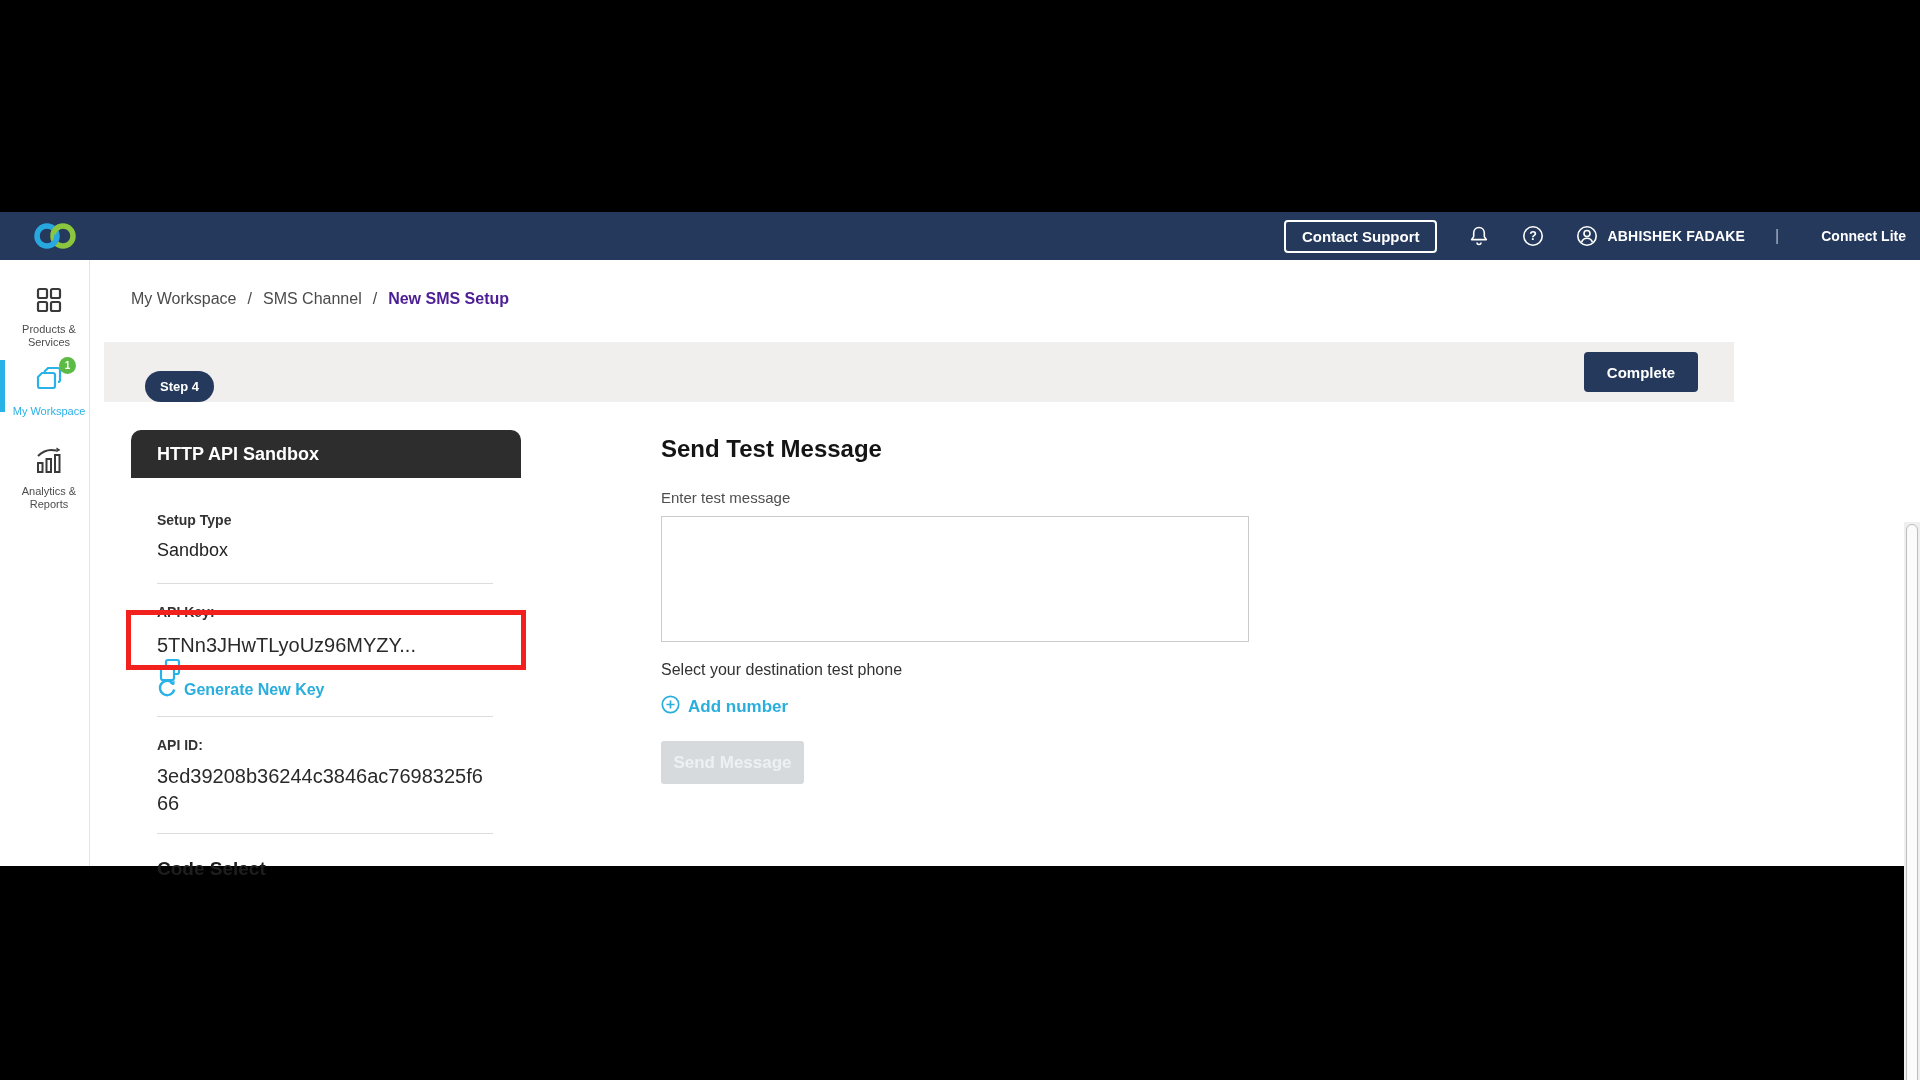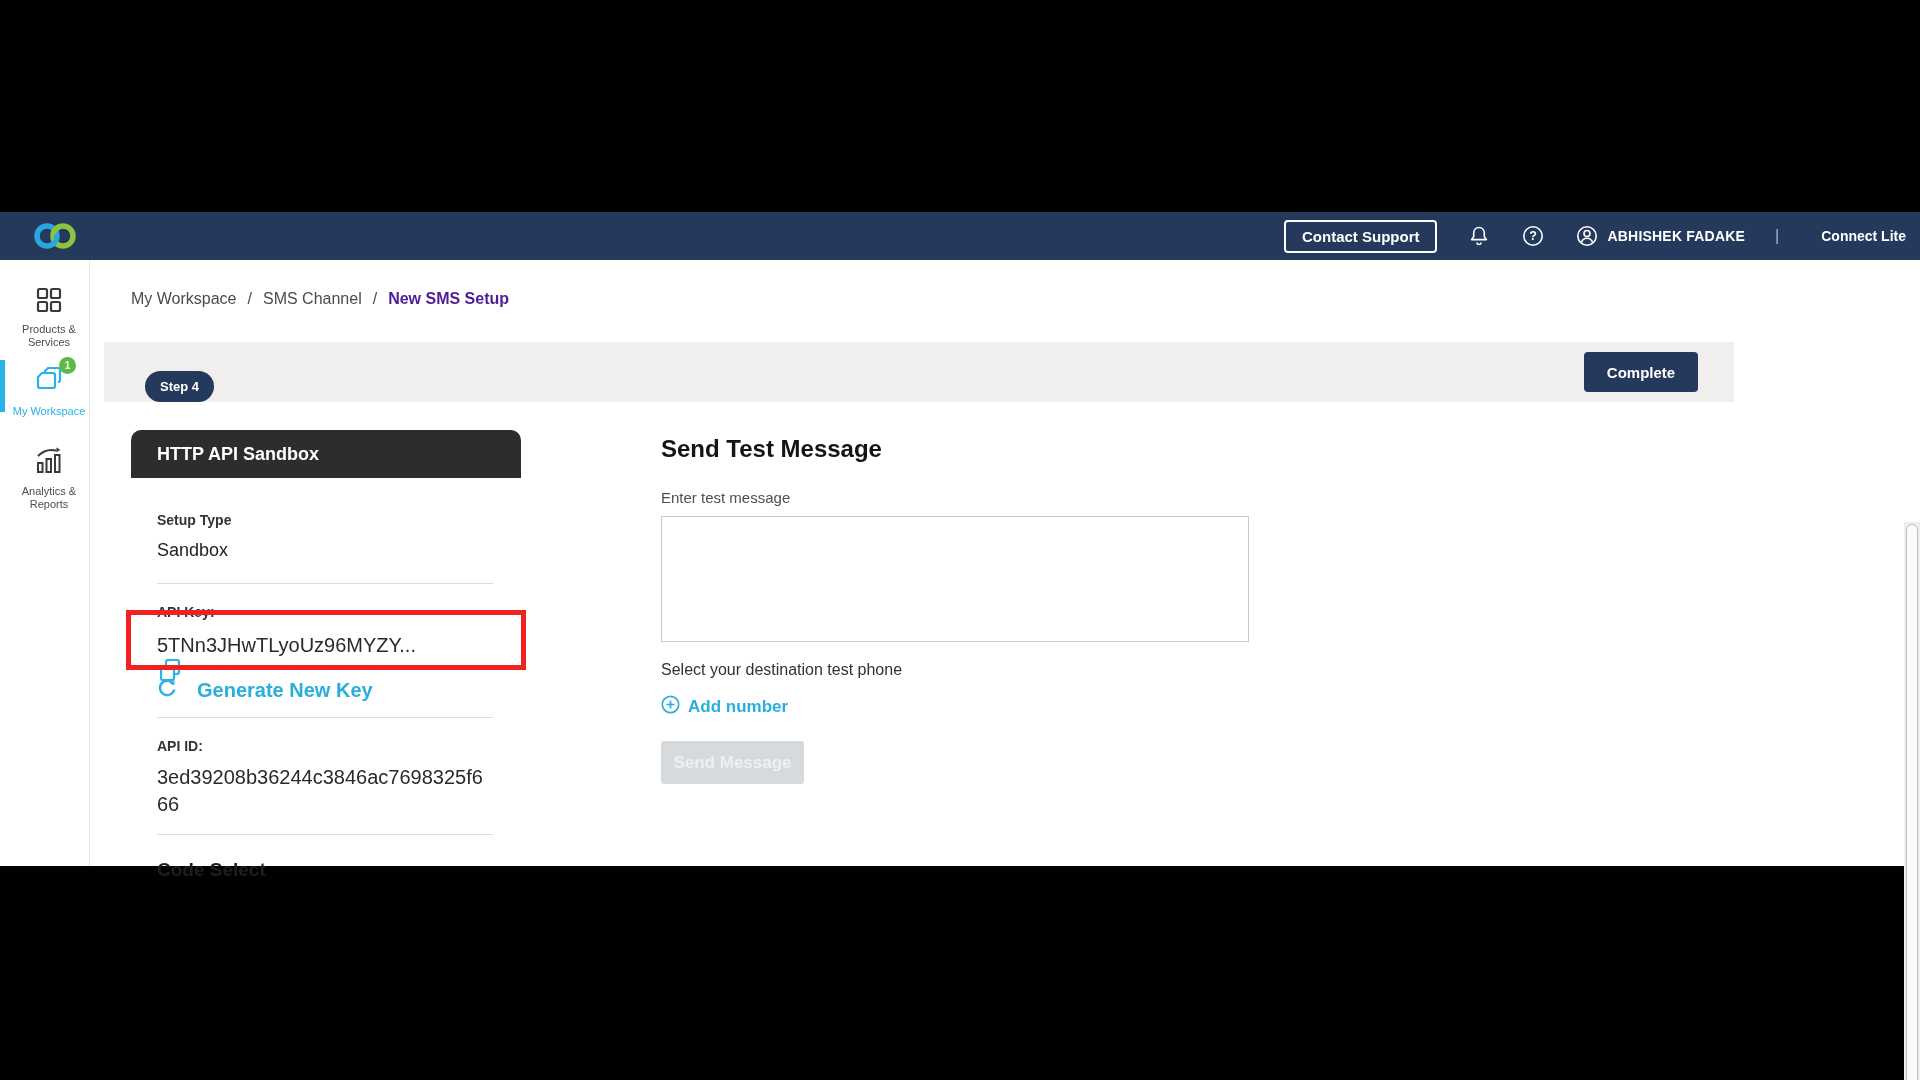--- a/index.html
+++ b/index.html
@@ -43,21 +43,21 @@
   .api-card { position:absolute; left:131px; top:170px; width:390px; }
   .api-card-header { height:48px; background:#2d2d2d; border-radius:10px 10px 0 0; color:#fff; font-size:18px; font-weight:bold; display:flex; align-items:center; padding-left:26px; }
   .api-card-body { padding:0 28px 0 26px; }
   .fld-label { font-size:14px; font-weight:bold; color:#333; }
   .fld-value { font-size:18px; color:#222; }
   .hr { border:none; border-top:1px solid #dcdcdc; margin:0; }
   .mt34{margin-top:34px}.mt22{margin-top:22px}.mt20{margin-top:20px}.mt16{margin-top:16px}.mt14{margin-top:14px}.mt12{margin-top:12px}.mt10{margin-top:10px}.mt24{margin-top:24px}
   .key-row { margin-top:14px; height:36px; display:flex; align-items:flex-start; justify-content:space-between;flex-direction:column; }
   .key-text { font-size:20px; color:#2a2a2a; }
   .copy-btn { background:none; border:none; cursor:pointer; padding:0; line-height:0; }
-  .gen-link { margin-top:8px; display:flex; align-items:center; gap:20px; color:#29aede; font-size:20px; font-weight:bold; cursor:pointer; }
+  .gen-link { margin-top:8px; display:flex; align-items:center; gap:7px; color:#29aede; font-size:16px; font-weight:bold; cursor:pointer; }
   .api-id-value { font-size:20px; color:#2a2a2a; line-height:27px; word-break:break-all; width:336px; }
   .code-lib { font-size:19px; font-weight:bold; color:#1e1e1e; }
 
   
   .annotation { position:absolute; left:-5px; top:180px; width:400px; height:60px; border:5px solid #f2211e; pointer-events:none; }
 
   
   .test-section { position:absolute; left:661px; top:175px; width:600px; }
   .test-title { font-size:24px; font-weight:bold; color:#141414; }
   .test-label { margin-top:26px; font-size:15px; color:#4f4f4f; }

